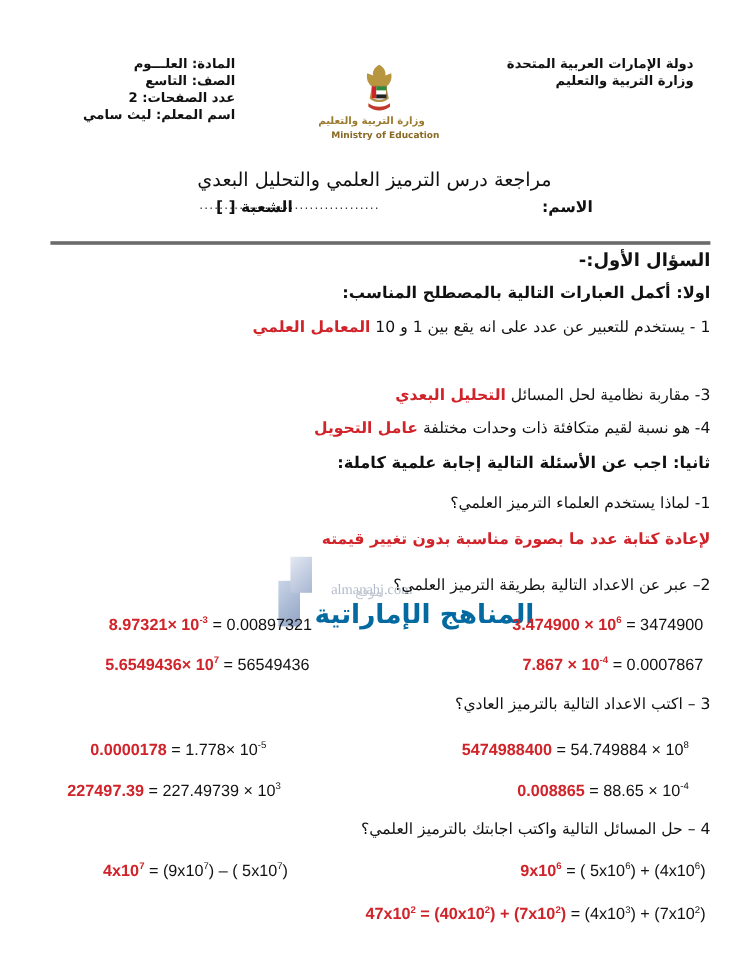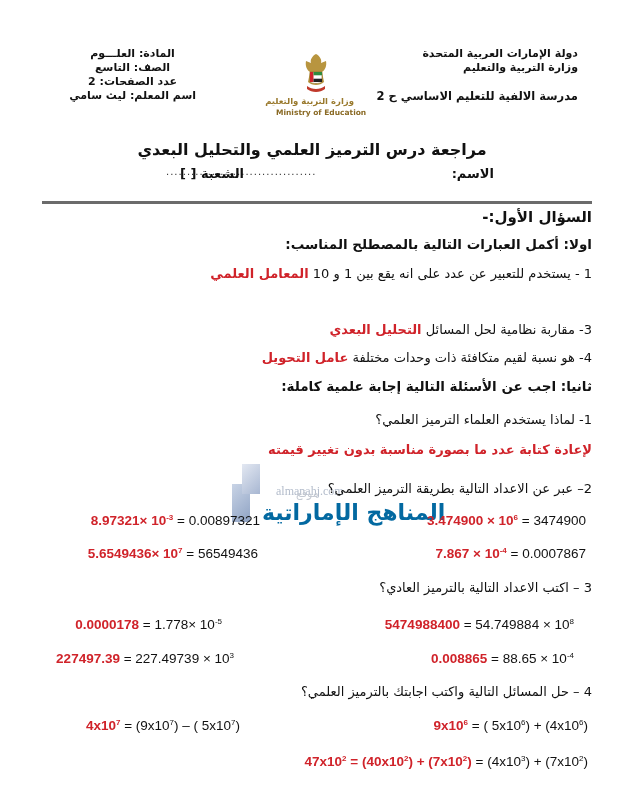--- a/index.html
+++ b/index.html
@@ -8,28 +8,28 @@
       font-family: "DejaVu Sans", "Liberation Sans", sans-serif;
       color: #111111;
     }
     .page { position: relative; width: 624px; height: 800px; }
     .abs { position: absolute; white-space: nowrap; }
     .rtl { direction: rtl; unicode-bidi: isolate; }
     .ltr { direction: ltr; unicode-bidi: isolate; }
 
     .hdr-right { right: 46px; top: 47px; text-align: right; font-size: 11px; font-weight: bold; line-height: 14px; }
     .hdr-right .school { margin-top: 14px; font-size: 11.5px; }
-    .hdr-left { right: 428px; top: 47px; text-align: center; font-size: 11px; font-weight: bold; line-height: 14px; margin-left: 11px; }
+    .hdr-left { right: 428px; top: 47px; text-align: right; font-size: 11px; font-weight: bold; line-height: 14px; margin-left: 11px; }
 
     .logo { left: 286px; top: 52px; width: 60px; height: 72px; }
     .logo .emblem { position: absolute; left: 16px; top: 0; width: 28px; height: 42px; }
     .logo .ar { position: absolute; left: -8px; top: 44px; width: 76px; text-align: center; font-size: 8.5px; color: #9a7a2e; font-weight: bold; direction: rtl; }
     .logo .en { position: absolute; left: -10px; top: 56px; width: 84px; text-align: center; font-size: 7.5px; color: #8a6a25; font-weight: bold; }
 
-    .title { right: 0; left: 0; top: 140px; text-align: center; font-size: 16px; font-weight: 700; }
+    .title { right: 0; left: 0; top: 140px; text-align: center; font-size: 16px; font-weight: 400; }
     .name-row { right: 130px; top: 166px; font-size: 13px; font-weight: 900; }
     .name-dots { right: 308px; top: 166px; width: 150px; font-size: 10px; letter-spacing: 1px; color: #333; overflow: hidden; }
     .section-row { right: 380px; top: 166px; font-size: 13px; font-weight: 900; }
 
     .divider { left: 42px; top: 201px; width: 550px; height: 3px; background: #6b6b6b; }
 
     .q1-head { right: 32px; top: 208px; font-size: 15px; font-weight: bold; }
     .sub-head { right: 32px; font-size: 13.5px; font-weight: bold; }
     .item { right: 32px; font-size: 13px; }
     .red { color: #d0232a; font-weight: bold; }
@@ -46,21 +46,20 @@
     .wm-ar2 { left: 262px; top: 500px; font-size: 22px; color: #0369a1; font-weight: bold; direction: rtl; letter-spacing: 1px; }
   </style>
 </head>
 <body>
 
 <div class="page">
 
   <div class="abs hdr-right rtl">
     <div>دولة الإمارات العربية المتحدة</div>
     <div>وزارة التربية والتعليم</div>
-    <div class="school">مدرسة الالفية للتعليم الاساسي ح 2</div>
   </div>
 
   <div class="abs logo">
     <svg class="emblem" viewBox="0 0 28 42">
       <path d="M14 2 C10 4 8 8 9 11 L4 9 C3 14 5 18 8 20 L6 30 C10 34 18 34 22 30 L20 20 C23 18 25 14 24 9 L19 11 C20 8 18 4 14 2 Z" fill="#b8953f"></path>
       <path d="M8 20 L20 20 L20 30 C17 32 11 32 8 30 Z" fill="#ffffff" stroke="#8a6a25" stroke-width="0.6"></path>
       <rect x="8" y="20" width="3.5" height="10" fill="#d0232a"></rect>
       <rect x="11.5" y="20" width="8.5" height="3.3" fill="#2e8b3c"></rect>
       <rect x="11.5" y="26.7" width="8.5" height="3.3" fill="#222"></rect>
       <path d="M5 34 C10 38 18 38 23 34 L23 37 C18 41 10 41 5 37 Z" fill="#c0392b"></path>

